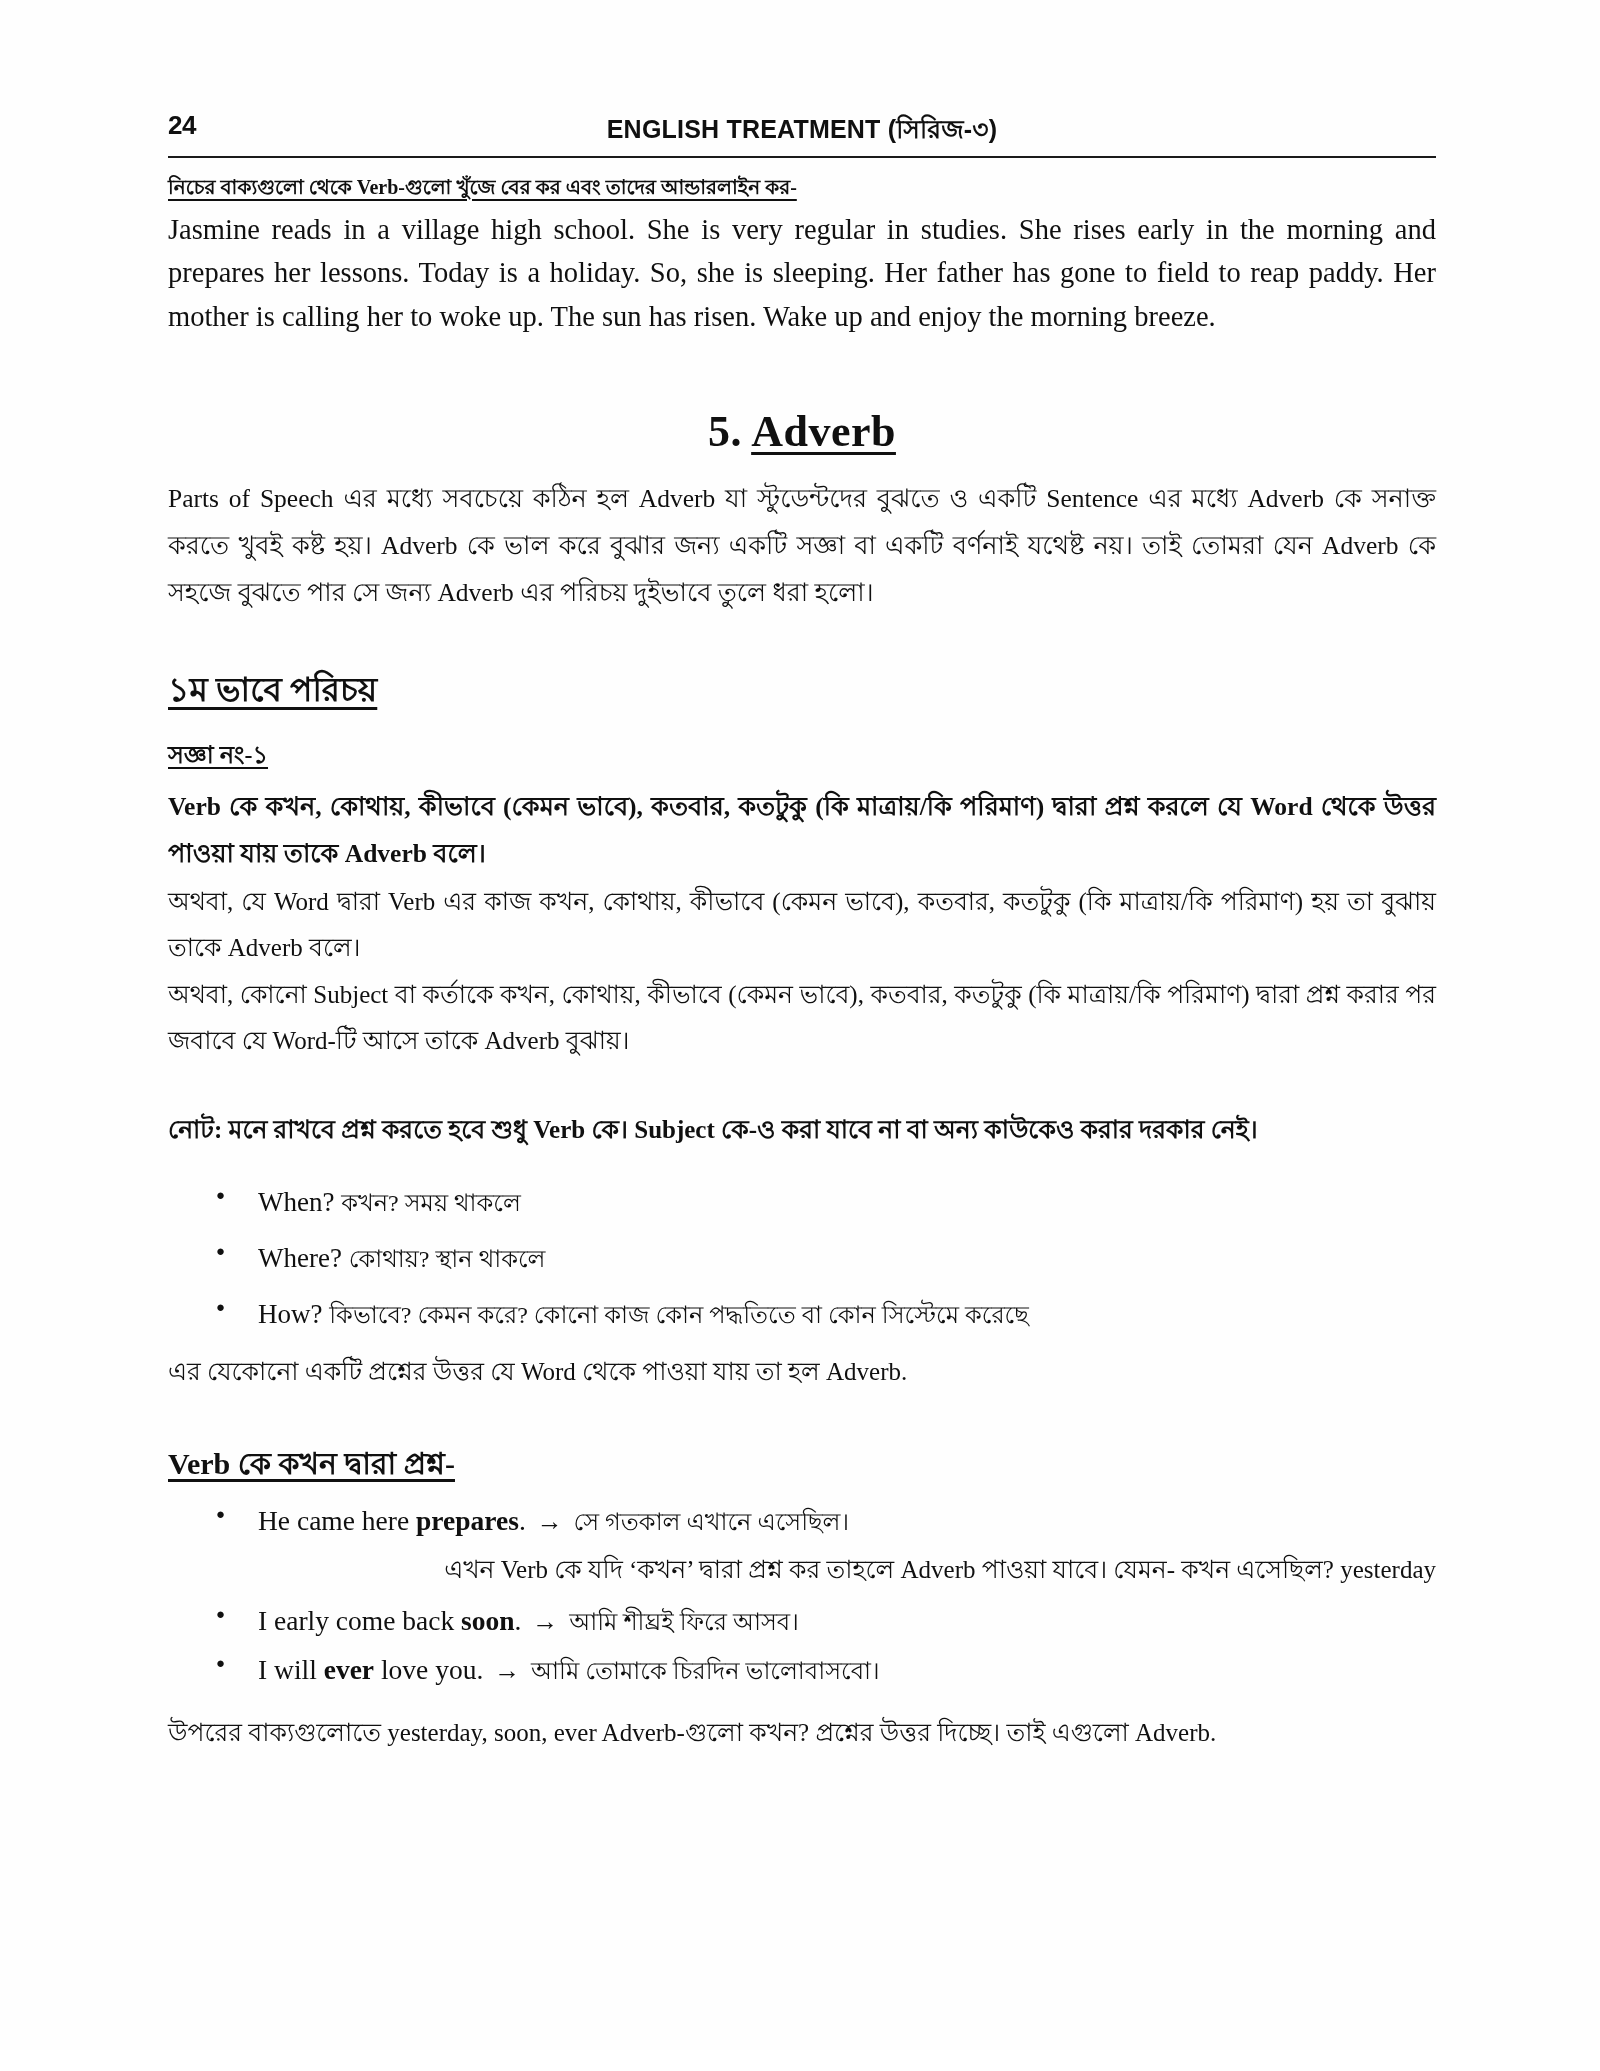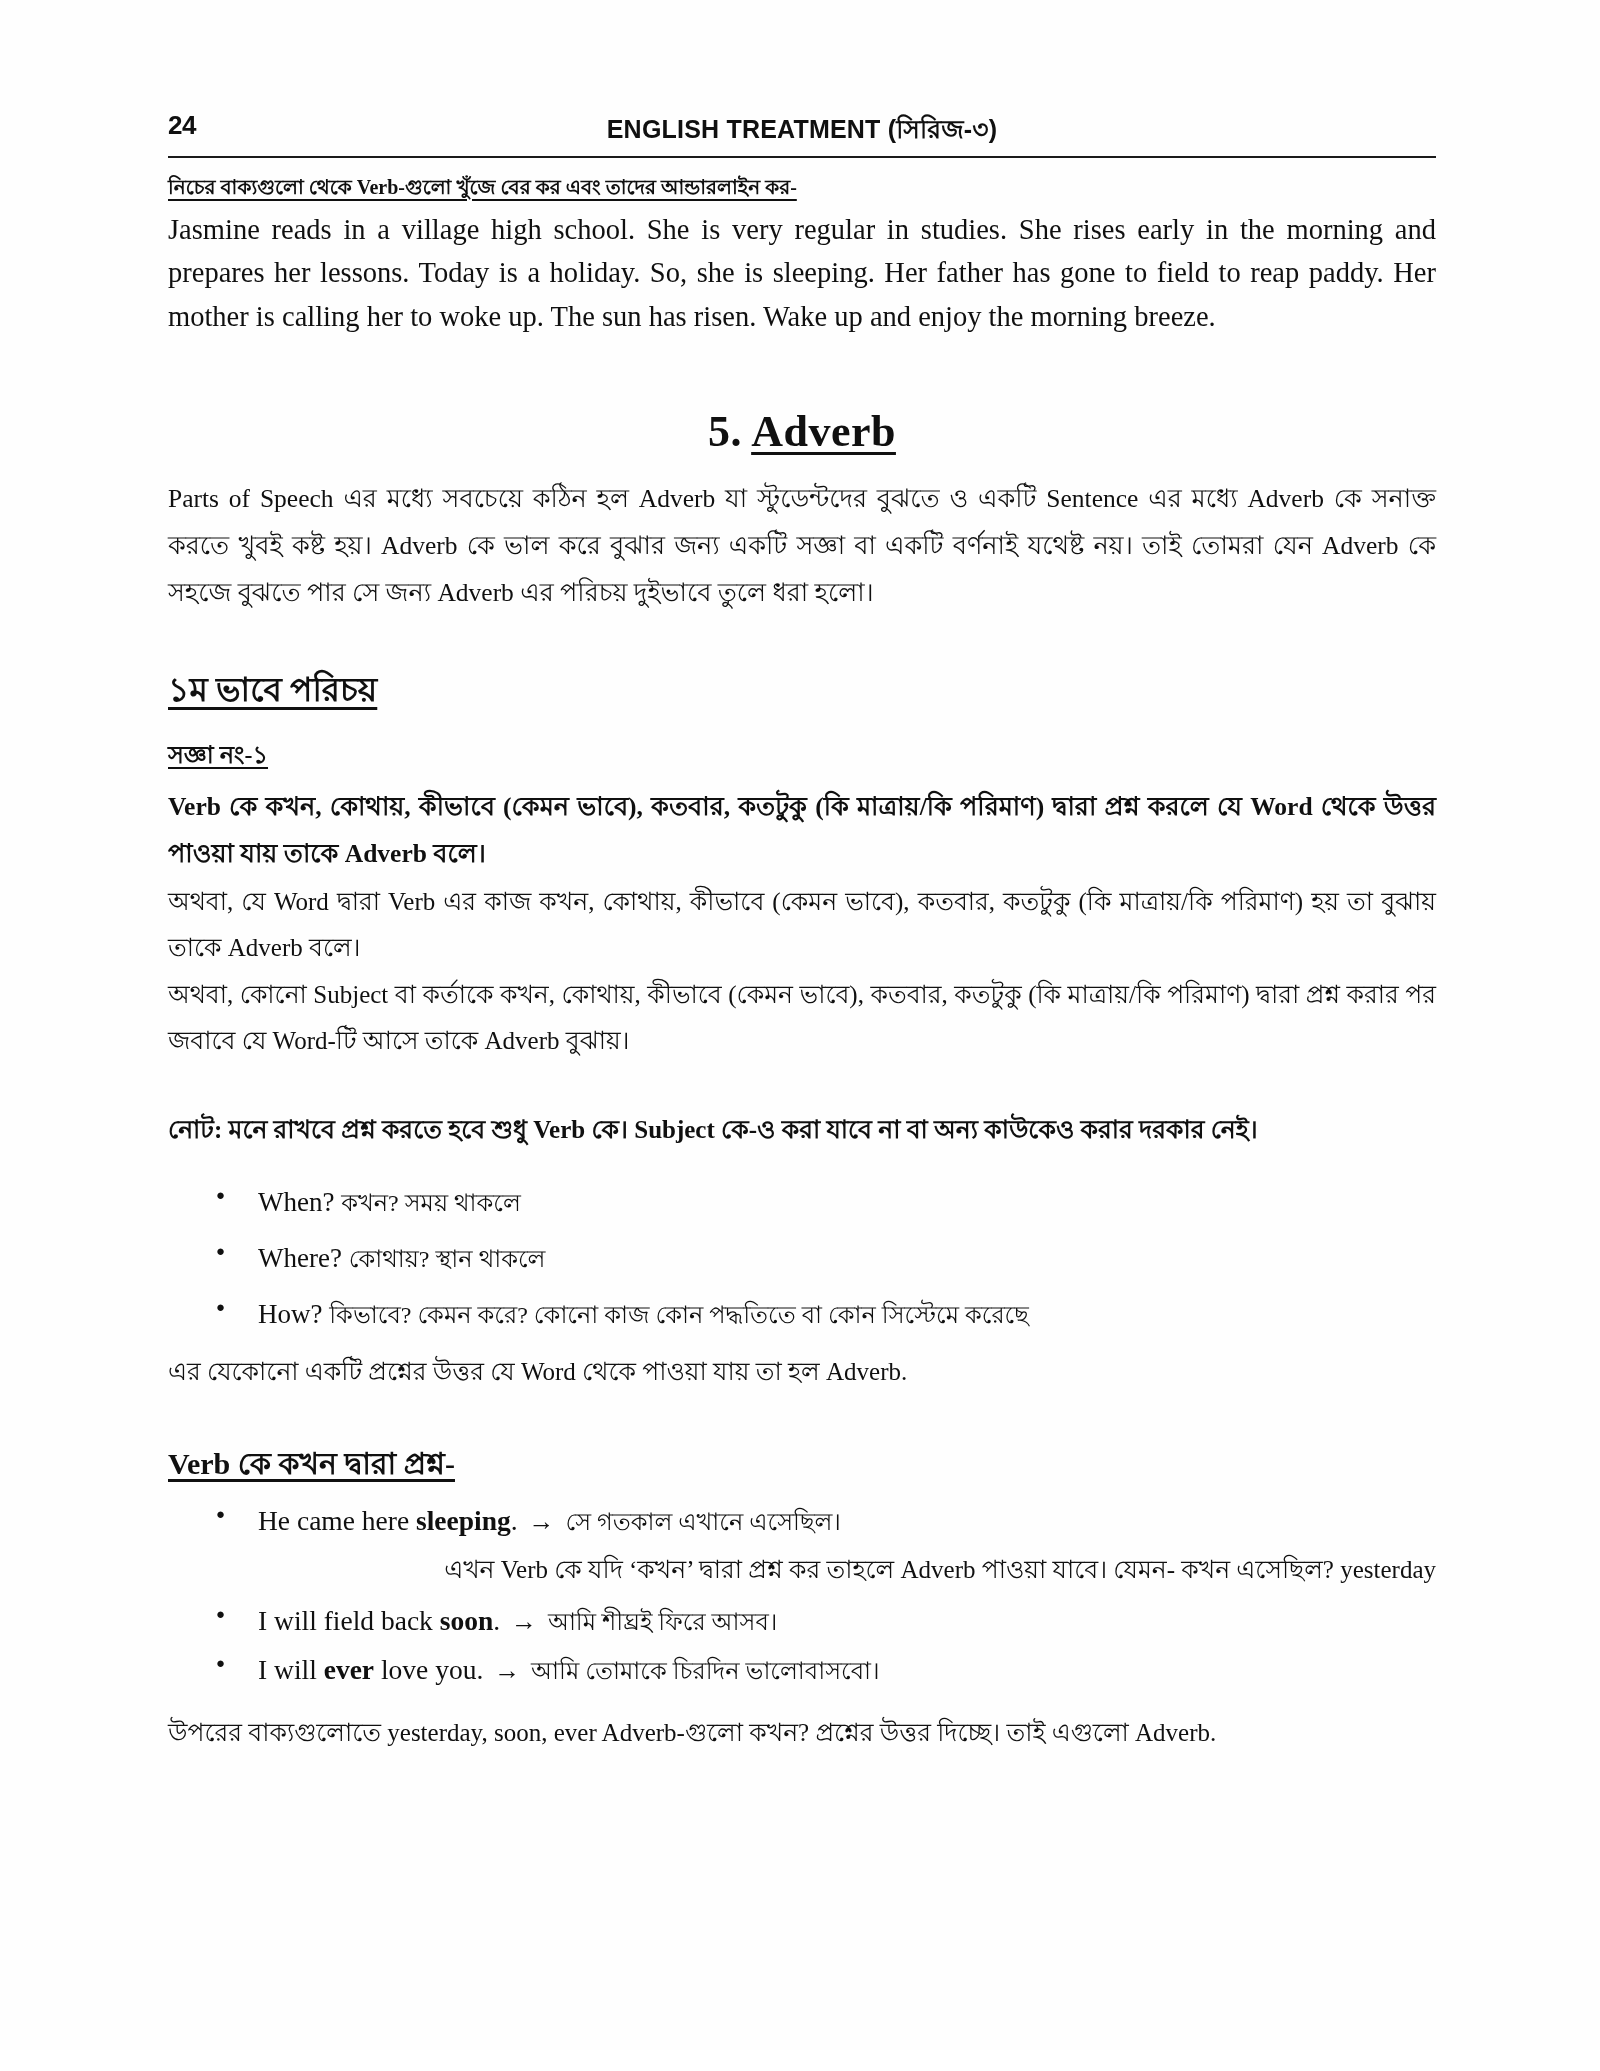--- a/index.html
+++ b/index.html
@@ -271,31 +271,31 @@
     </ul>
 
     <div class="follow-line bn">এর যেকোনো একটি প্রশ্নের উত্তর যে Word থেকে পাওয়া যায় তা হল Adverb.</div>
 
     <div>
       <span class="subsection-heading bn">Verb কে কখন দ্বারা প্রশ্ন-</span>
     </div>
 
     <ul class="examples">
       <li>
-        <span>He came here </span><span class="bold-word">sleeping</span><span>.</span>
+        <span>He came here </span><span class="bold-word">prepares</span><span>.</span>
         <span class="arrow">→</span>
         <span class="bn-gloss">সে গতকাল এখানে এসেছিল।</span>
       </li>
     </ul>
 
     <div class="explain-line bn">এখন Verb কে যদি ‘কখন’ দ্বারা প্রশ্ন কর তাহলে Adverb পাওয়া যাবে। যেমন- কখন এসেছিল? yesterday</div>
 
     <ul class="examples">
       <li>
-        <span>I will field back </span><span class="bold-word">soon</span><span>.</span>
+        <span>I early come back </span><span class="bold-word">soon</span><span>.</span>
         <span class="arrow">→</span>
         <span class="bn-gloss">আমি শীঘ্রই ফিরে আসব।</span>
       </li>
       <li>
         <span>I will </span><span class="bold-word">ever</span><span> love you.</span>
         <span class="arrow">→</span>
         <span class="bn-gloss">আমি তোমাকে চিরদিন ভালোবাসবো।</span>
       </li>
     </ul>
 

